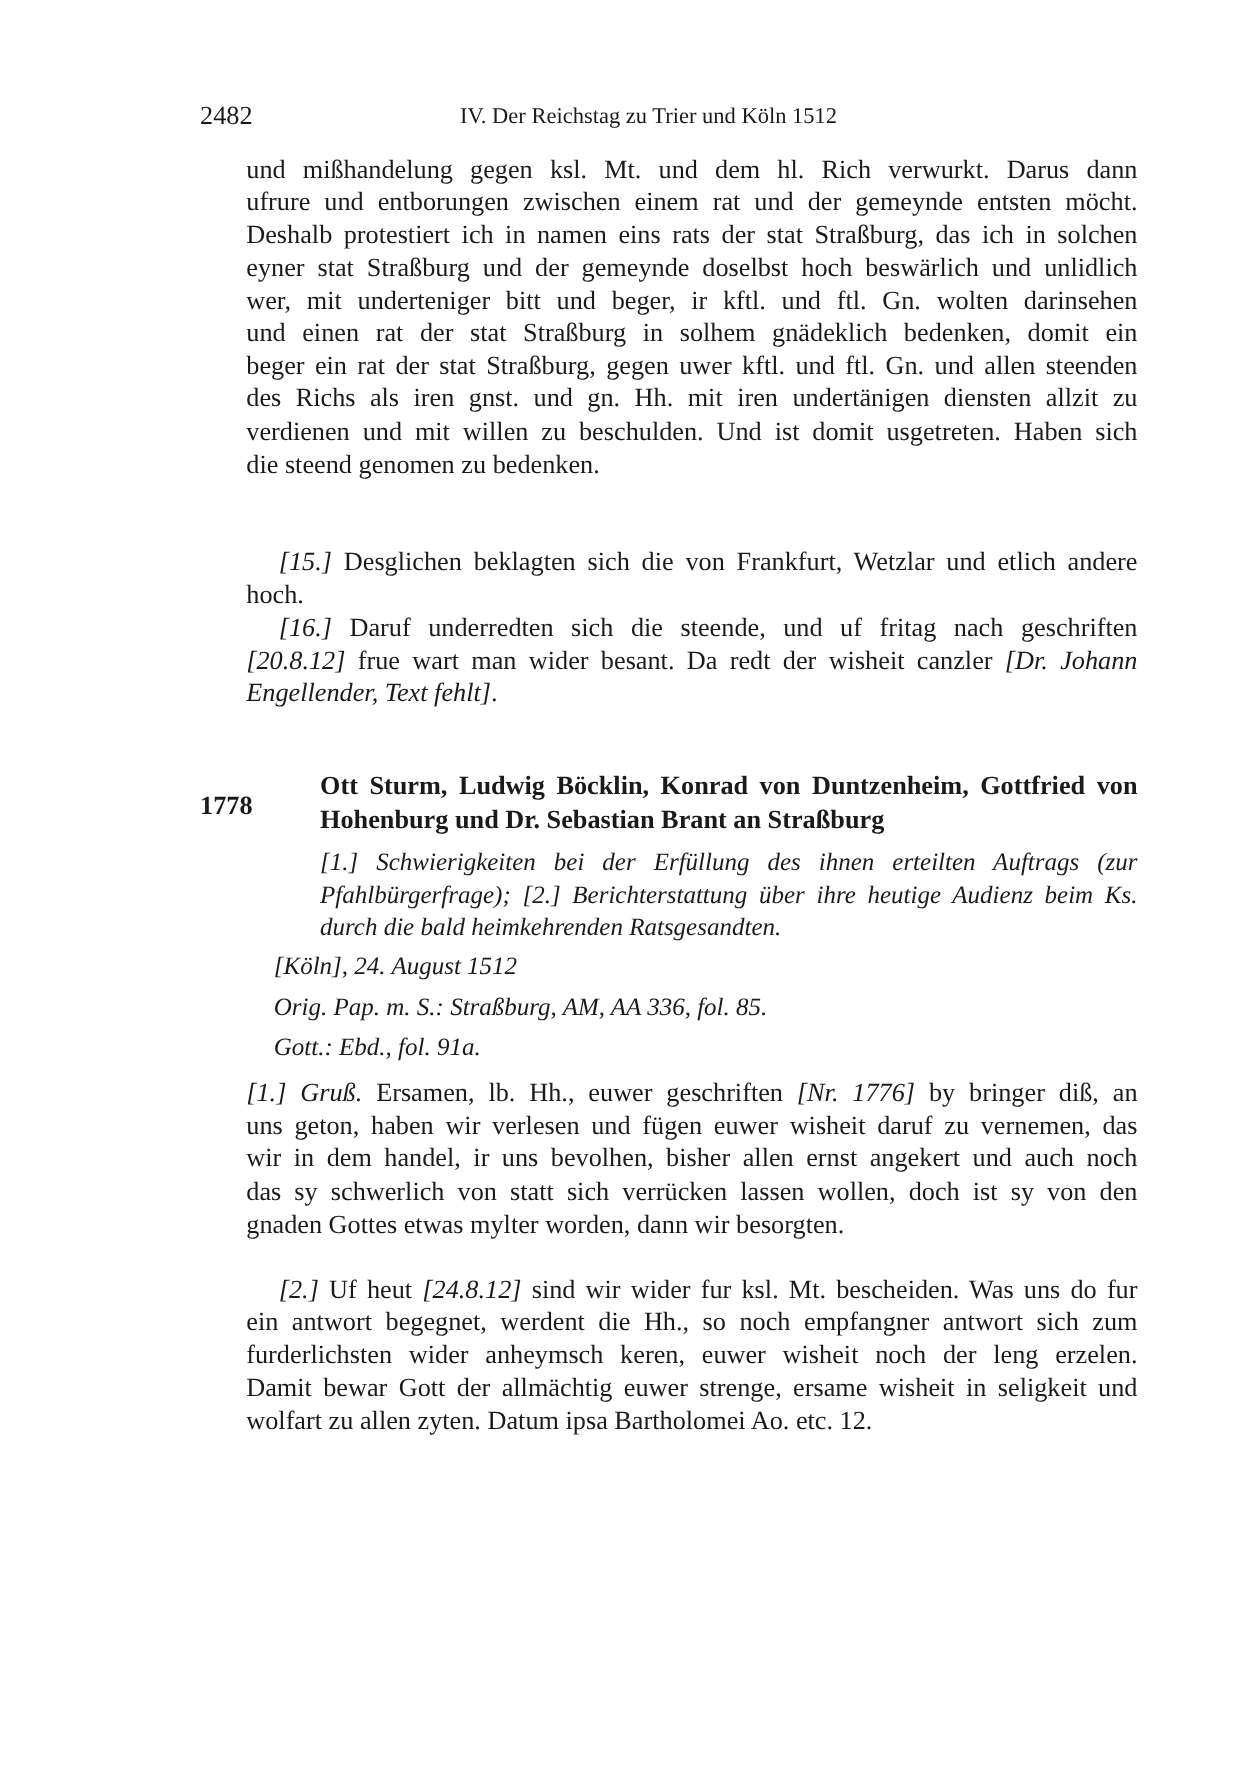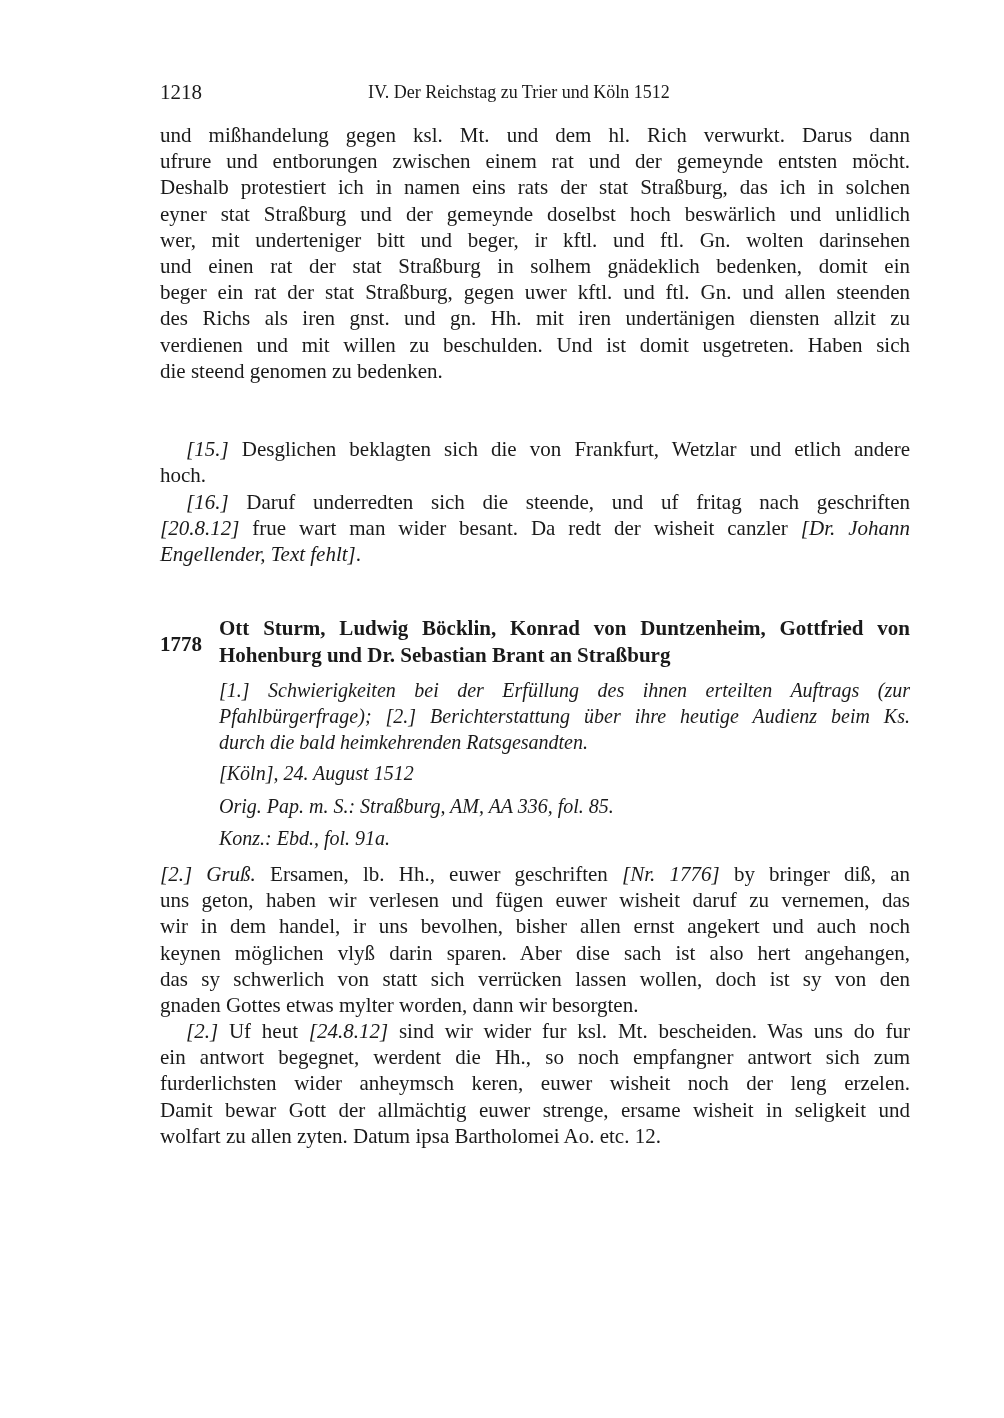--- a/index.html
+++ b/index.html
@@ -41,20 +41,21 @@
       width: 750px;
       font-size: 21px;
       line-height: 26.2px;
     }
     .line {
       display: block;
       white-space: nowrap;
       text-align: justify;
       text-align-last: justify;
       height: 26.2px;
+      margin-left: 37px;
     }
     .line.last {
       text-align-last: left;
     }
     .indent { padding-left: 26px; }
     i, .it { font-style: italic; }
     .doc-heading {
       position: absolute;
       left: 160px;
       top: 615px;
@@ -89,21 +90,21 @@
       left: 219px;
       font-size: 20px;
       font-style: italic;
       white-space: nowrap;
     }
   </style>
 </head>
 <body>
 
 <div class="page-header">
-  <span class="page-number">1218</span>
+  <span class="page-number">2482</span>
   <span class="running-title">IV. Der Reichstag zu Trier und Köln 1512</span>
 </div>
 
 <div class="block" style="top:122px;">
   <span class="line">und mißhandelung gegen ksl. Mt. und dem hl. Rich verwurkt. Darus dann</span>
   <span class="line">ufrure und entborungen zwischen einem rat und der gemeynde entsten möcht.</span>
   <span class="line">Deshalb protestiert ich in namen eins rats der stat Straßburg, das ich in solchen</span>
   <span class="line">eyner stat Straßburg und der gemeynde doselbst hoch beswärlich und unlidlich</span>
   <span class="line">wer, mit underteniger bitt und beger, ir kftl. und ftl. Gn. wolten darinsehen</span>
   <span class="line">und einen rat der stat Straßburg in solhem gnädeklich bedenken, domit ein</span>
@@ -133,27 +134,26 @@
 </div>
 
 <div class="regest" style="top:677px;">
   <span class="line">[1.] Schwierigkeiten bei der Erfüllung des ihnen erteilten Auftrags (zur</span>
   <span class="line">Pfahlbürgerfrage); [2.] Berichterstattung über ihre heutige Audienz beim Ks.</span>
   <span class="line last">durch die bald heimkehrenden Ratsgesandten.</span>
 </div>
 
 <div class="meta" style="top:762px;">[Köln], 24. August 1512</div>
 <div class="meta" style="top:795px;">Orig. Pap. m. S.: Straßburg, AM, AA 336, fol. 85.</div>
-<div class="meta" style="top:827px;">Konz.: Ebd., fol. 91a.</div>
+<div class="meta" style="top:827px;">Gott.: Ebd., fol. 91a.</div>
 
 <div class="block" style="top:861px;">
-  <span class="line"><i>[2.] Gruß.</i><span> Ersamen, lb. Hh., euwer geschriften </span><i>[Nr. 1776]</i><span> by bringer diß, an</span></span>
+  <span class="line"><i>[1.] Gruß.</i><span> Ersamen, lb. Hh., euwer geschriften </span><i>[Nr. 1776]</i><span> by bringer diß, an</span></span>
   <span class="line">uns geton, haben wir verlesen und fügen euwer wisheit daruf zu vernemen, das</span>
   <span class="line">wir in dem handel, ir uns bevolhen, bisher allen ernst angekert und auch noch</span>
-  <span class="line">keynen möglichen vlyß darin sparen. Aber dise sach ist also hert angehangen,</span>
   <span class="line">das sy schwerlich von statt sich verrücken lassen wollen, doch ist sy von den</span>
   <span class="line last">gnaden Gottes etwas mylter worden, dann wir besorgten.</span>
 </div>
 
 <div class="block" style="top:1018px;">
   <span class="line indent"><i>[2.]</i><span> Uf heut </span><i>[24.8.12]</i><span> sind wir wider fur ksl. Mt. bescheiden. Was uns do fur</span></span>
   <span class="line">ein antwort begegnet, werdent die Hh., so noch empfangner antwort sich zum</span>
   <span class="line">furderlichsten wider anheymsch keren, euwer wisheit noch der leng erzelen.</span>
   <span class="line">Damit bewar Gott der allmächtig euwer strenge, ersame wisheit in seligkeit und</span>
   <span class="line last">wolfart zu allen zyten. Datum ipsa Bartholomei Ao. etc. 12.</span>

